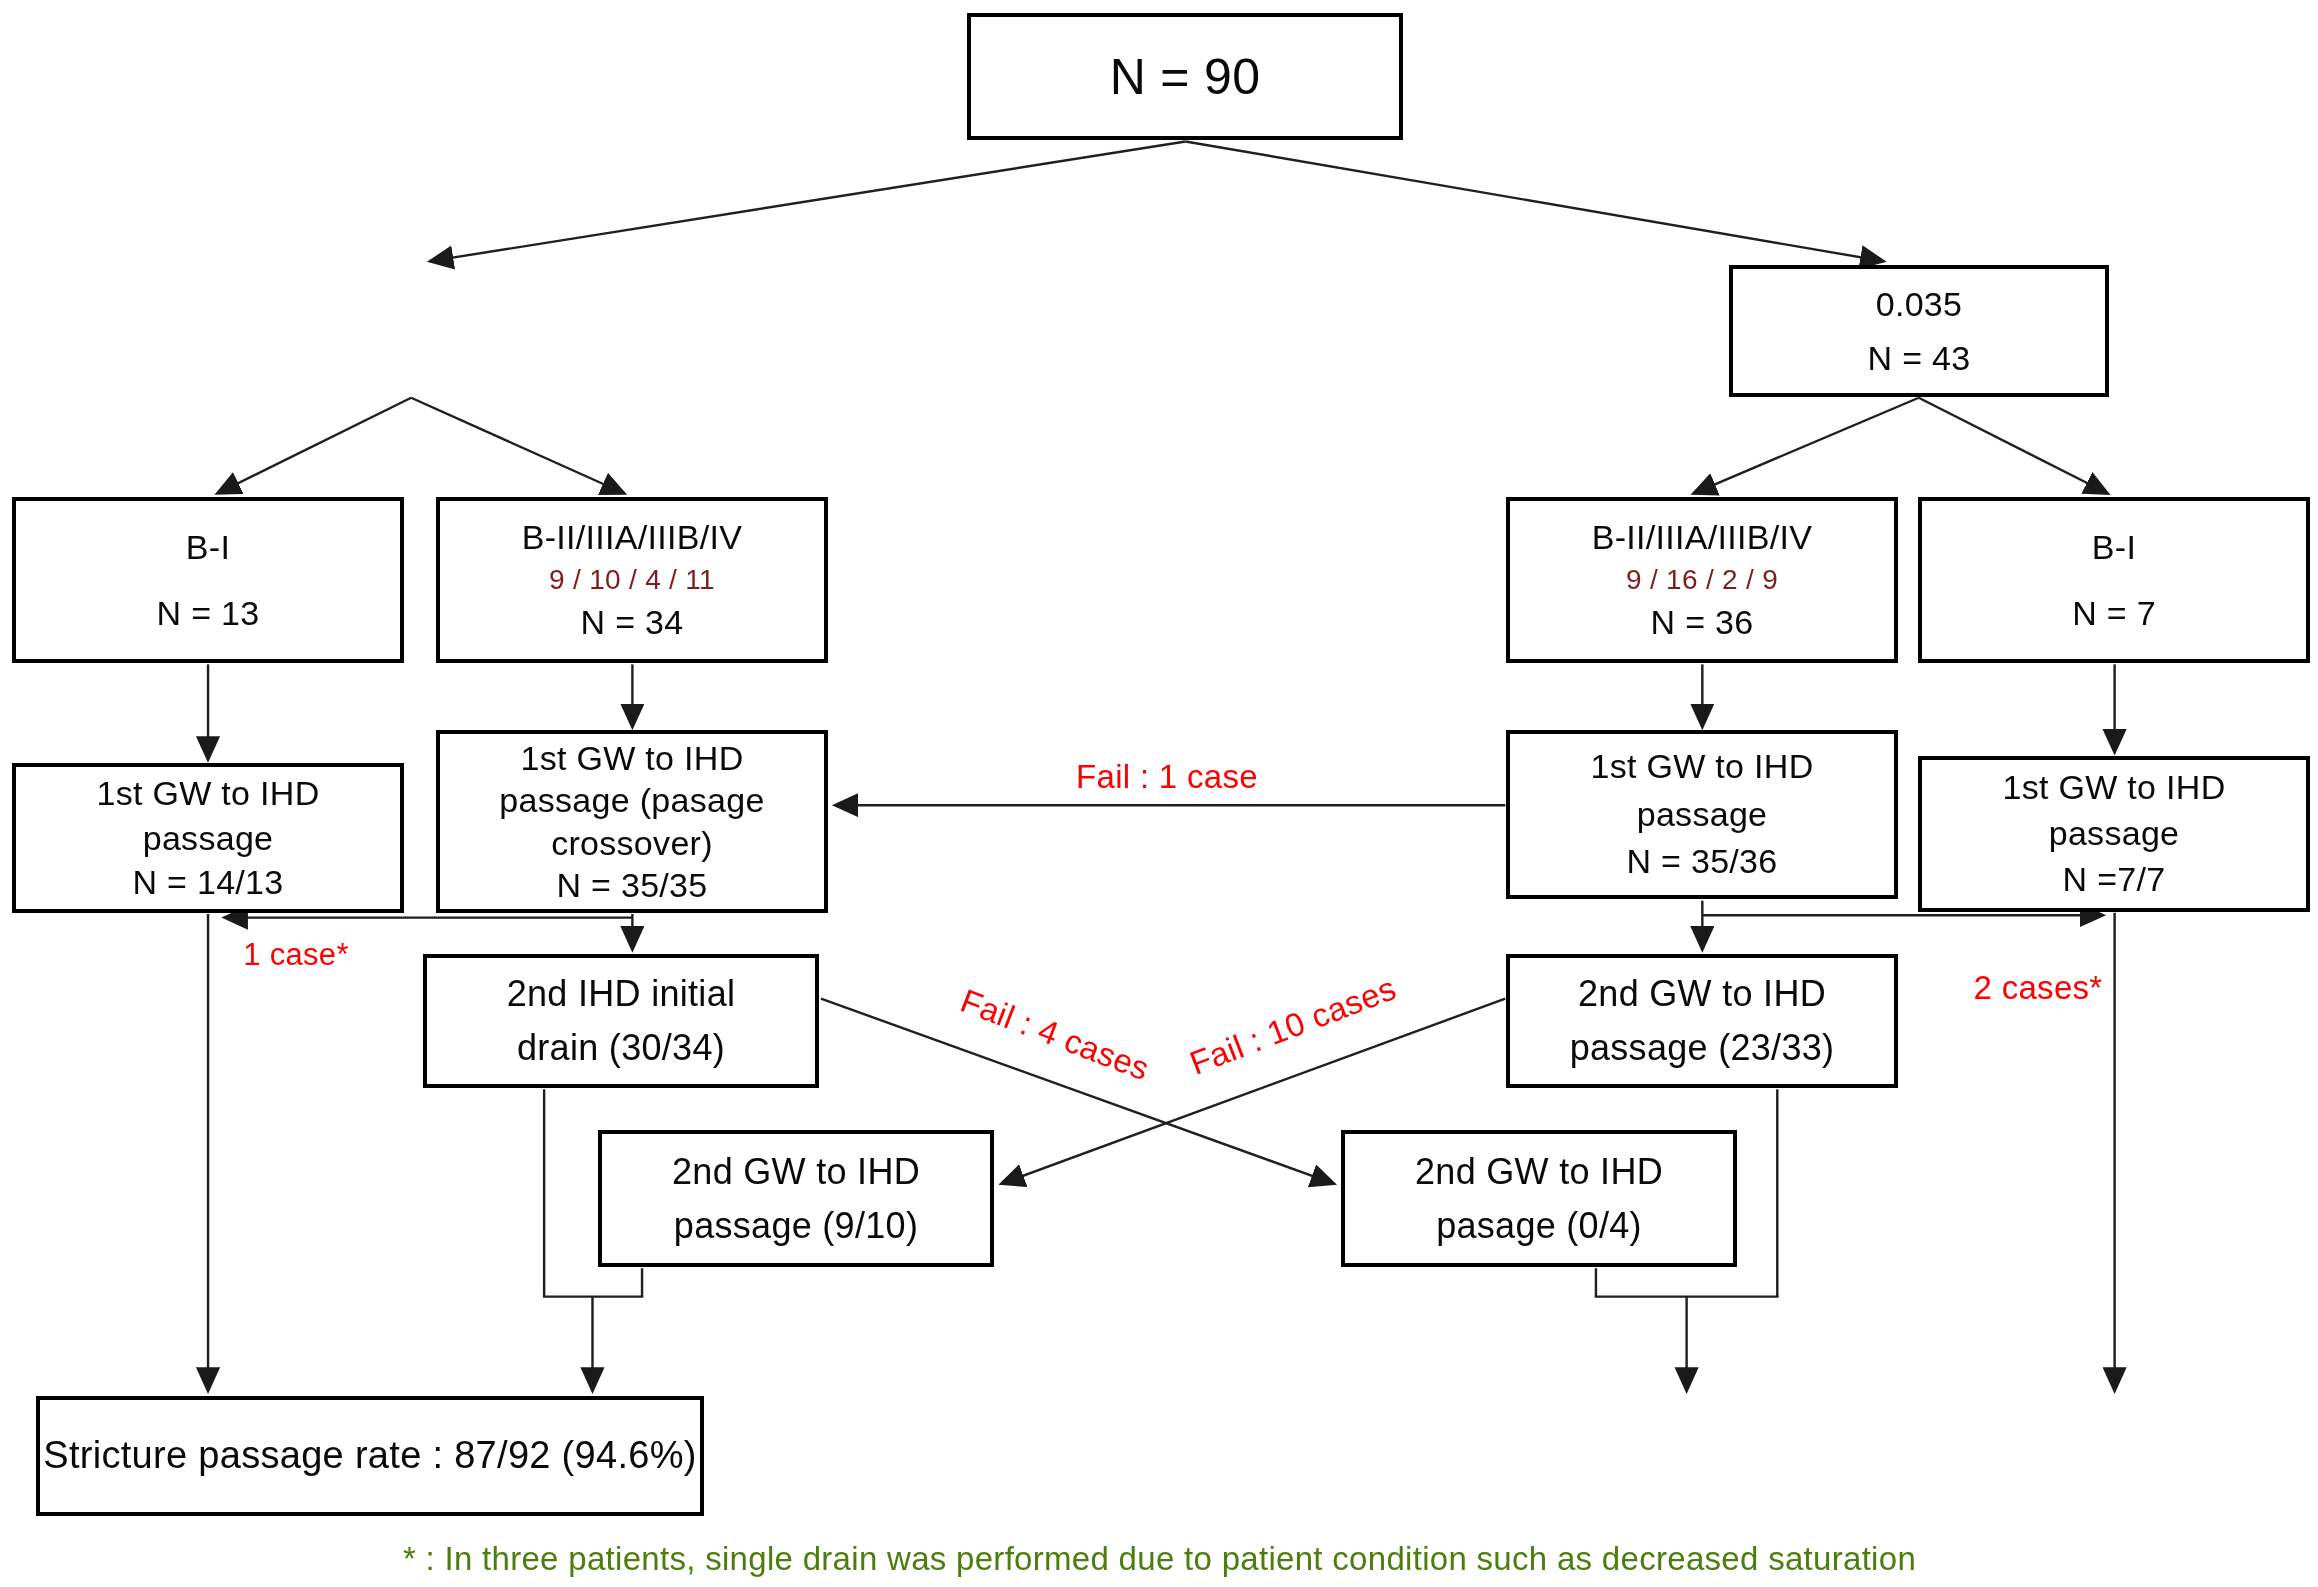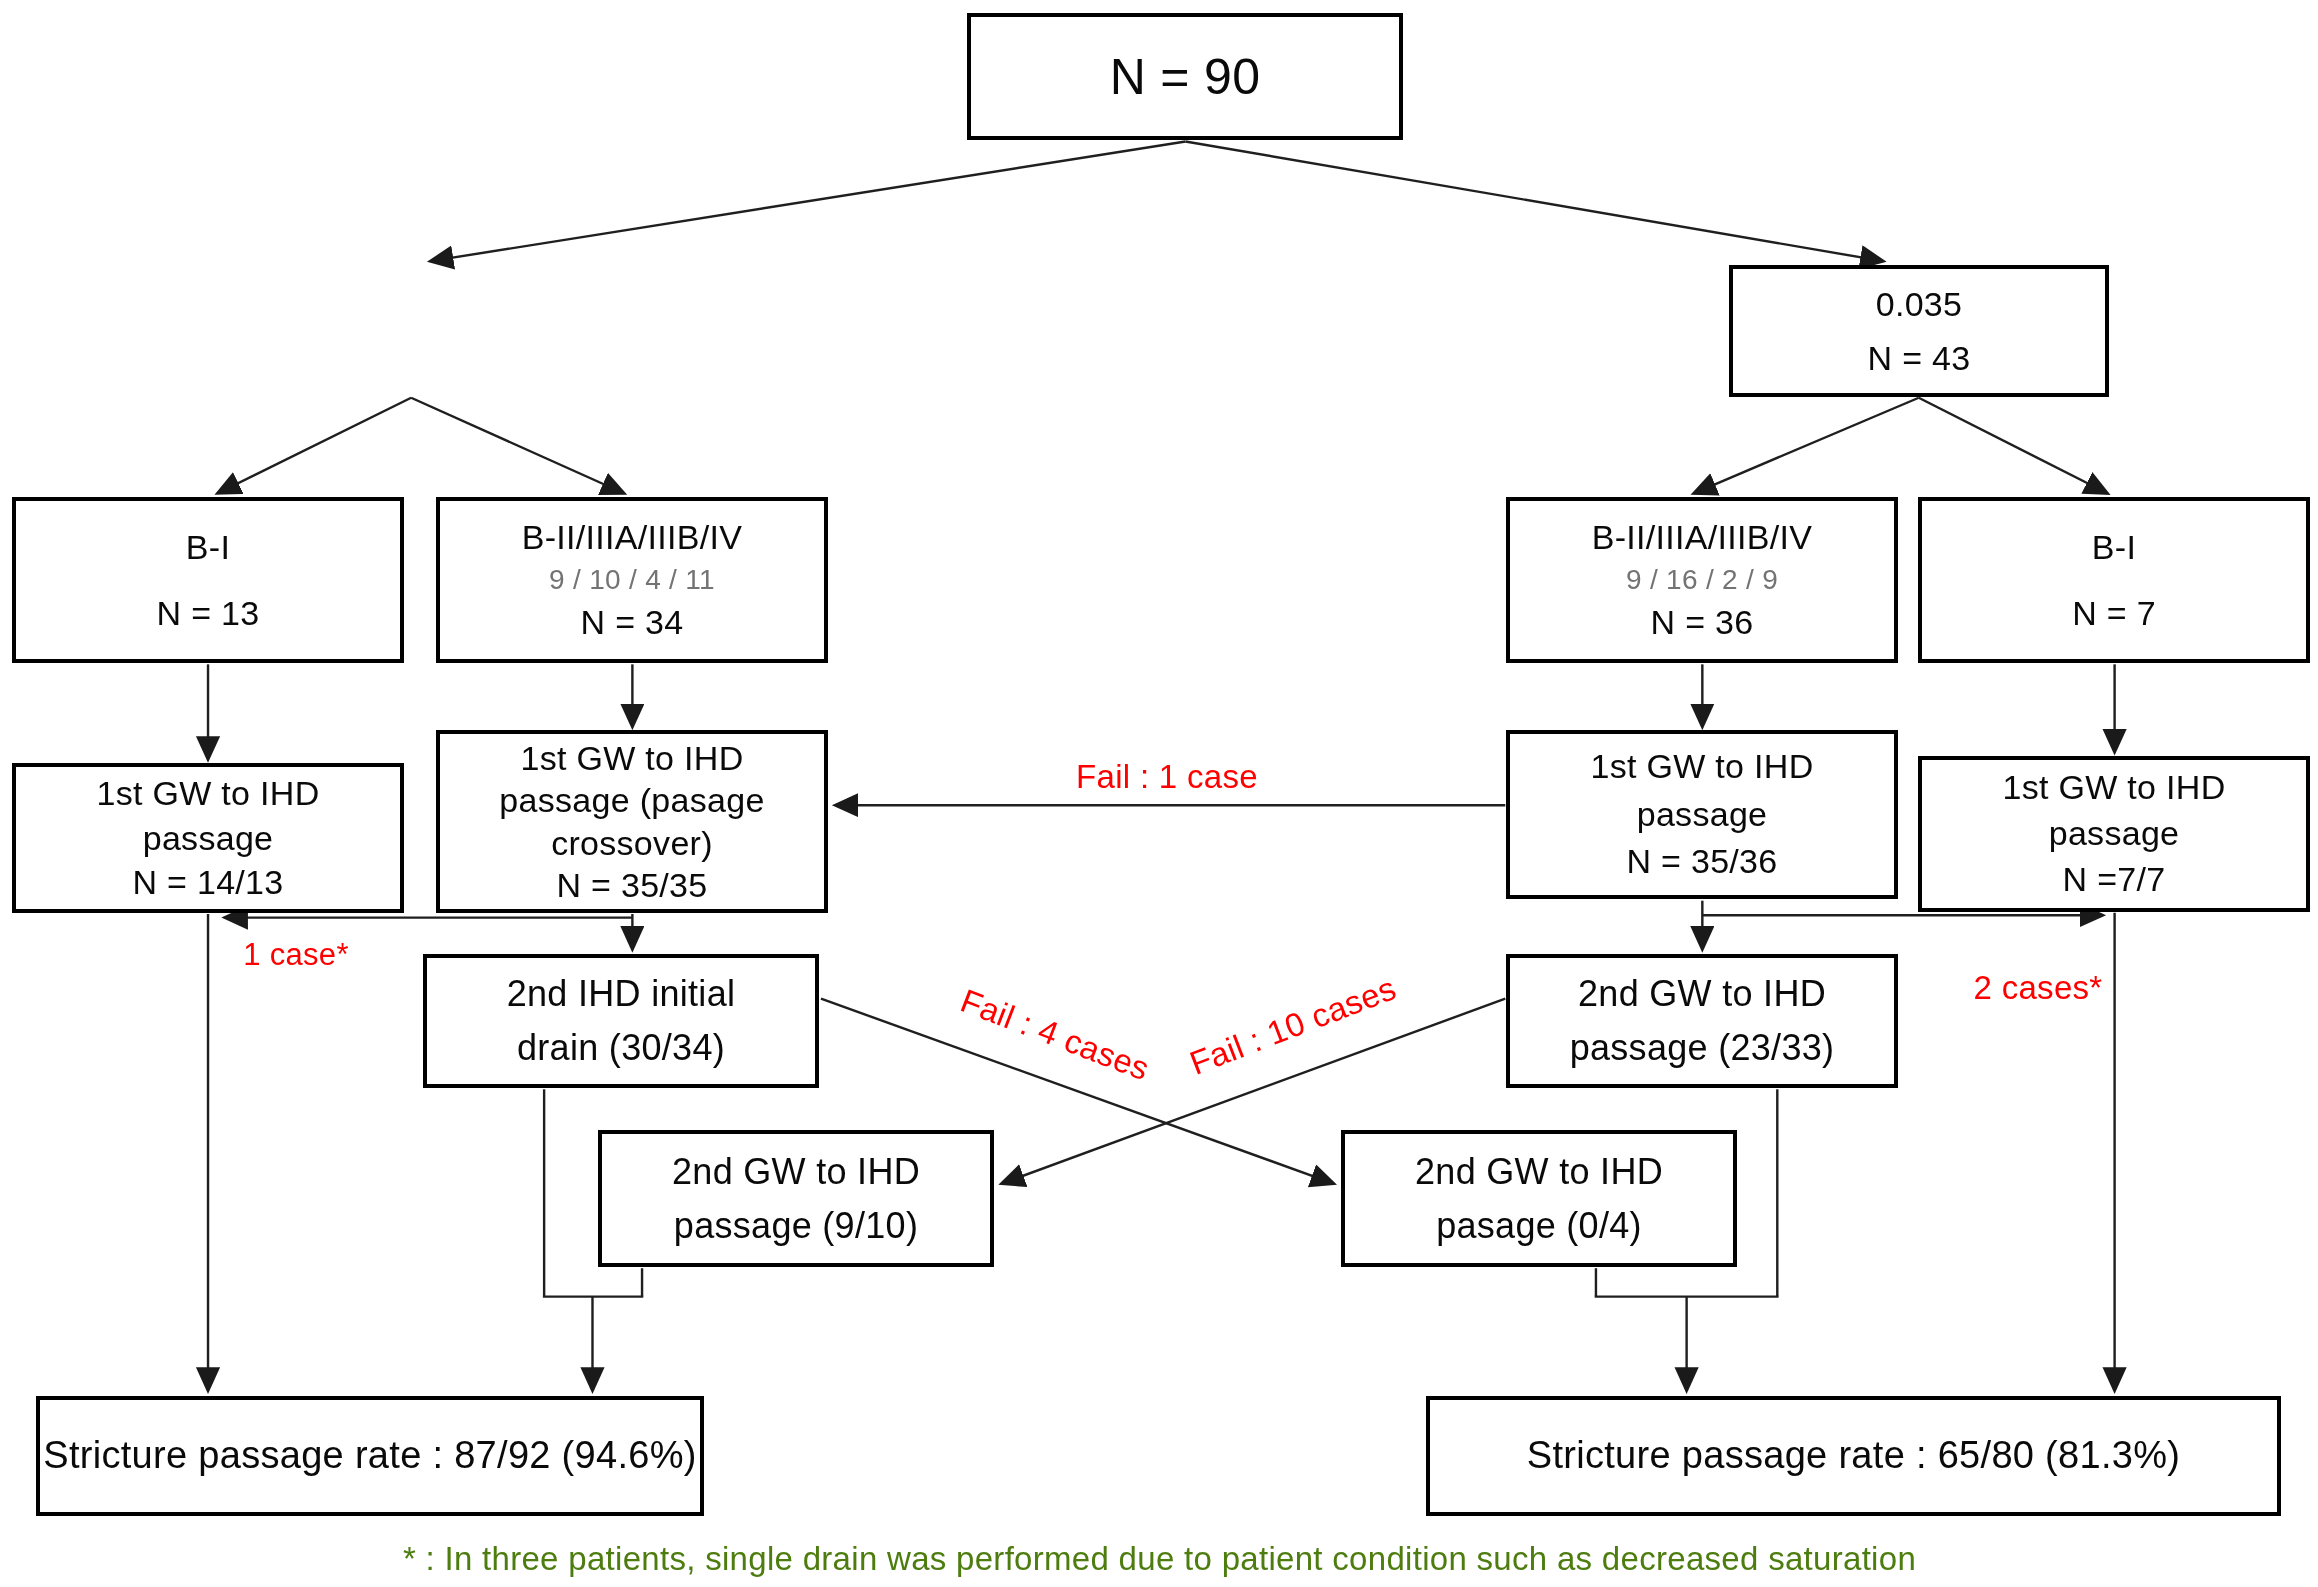--- a/index.html
+++ b/index.html
@@ -32,21 +32,21 @@
     flex-direction: column;
     align-items: center;
     justify-content: center;
     text-align: center;
     font-size: 34px;
     line-height: 1.45;
     color: #0a0a0a;
     letter-spacing: 0.3px;
   }
   .node .ln { display: block; white-space: nowrap; }
-  .node .sub { font-size: 28px; color: #737373; }
+  .node .sub { font-size: 28px; color: #7f1d1d; }
   .n90        { left:967px; top:13.3px;   width:436px;  height:127px; font-size:50px; }
   .d025       { left:222px;  top:265px;  width:378px;  height:132px; line-height:1.6; }
   .d035       { left:1729px; top:265px;  width:380px;  height:132px; line-height:1.6; }
   .bi13       { left:12px;   top:497px;  width:392px;  height:166px; line-height:1.95; }
   .bii34      { left:436px;  top:497px;  width:392px;  height:166px; line-height:1.38; }
   .bii36      { left:1506px; top:497px;  width:392px;  height:166px; line-height:1.38; }
   .bi7        { left:1918px; top:497px;  width:392px;  height:166px; line-height:1.95; }
   .gw13       { left:12px;   top:763px; width:392px;  height:150px; line-height:1.32; }
   .gwco       { left:436px;  top:730px; width:392px;  height:183px; line-height:1.24; }
   .gw36       { left:1506px; top:730px; width:392px;  height:169px; line-height:1.4; }
@@ -211,23 +211,20 @@
 
   <div class="node gw04">
     <span class="ln">2nd GW to IHD</span>
     <span class="ln">pasage (0/4)</span>
   </div>
 
   <div class="node strictL">
     <span class="ln">Stricture passage rate : 87/92 (94.6%)</span>
   </div>
 
-  <div class="node strictR">
-    <span class="ln">Stricture passage rate : 65/80 (81.3%)</span>
-  </div>
 
   <div class="red-label fail1">Fail : 1 case</div>
   <div class="red-label fail4">Fail : 4 cases</div>
   <div class="red-label fail10">Fail : 10 cases</div>
   <div class="red-label case1">1 case*</div>
   <div class="red-label cases2">2 cases*</div>
   <div class="footnote">* : In three patients, single drain was performed due to patient condition such as decreased saturation</div>
 
 </div>
 

